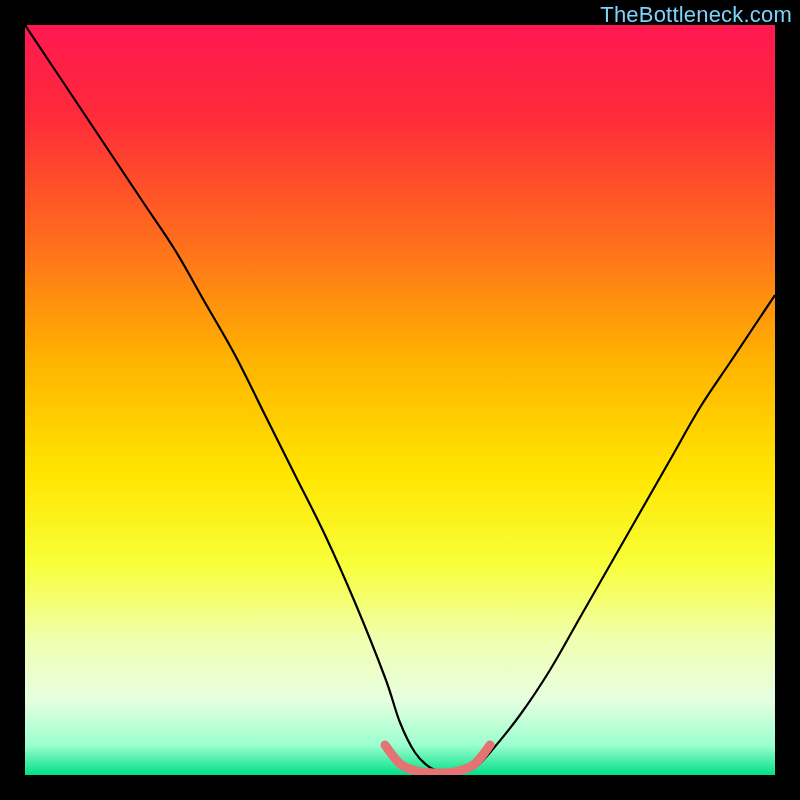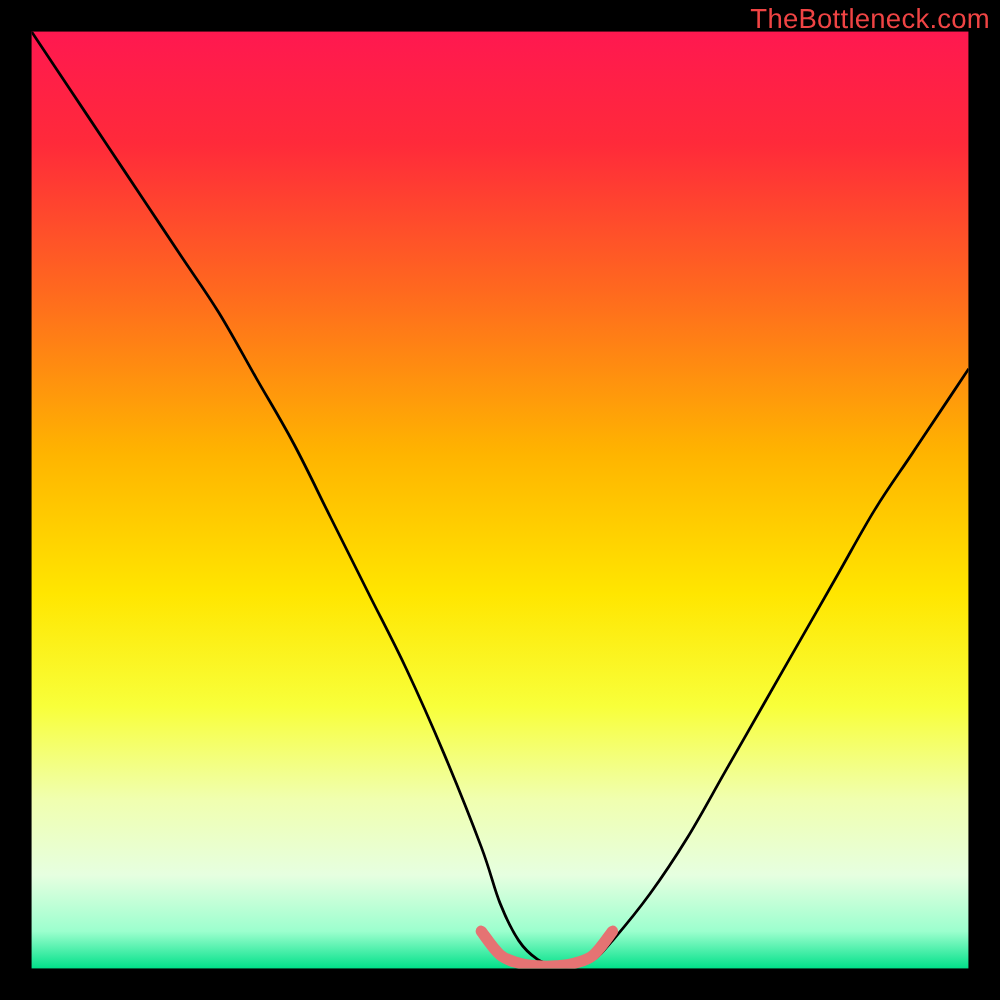--- a/index.html
+++ b/index.html
@@ -21,21 +21,21 @@
     left: 25px;
     top: 25px;
     width: 750px;
     height: 750px;
     overflow: hidden;
   }
   .watermark {
     position: absolute;
     top: 2px;
     right: 8px;
-    color: #ef4444;
+    color: #7dd3fc;
     font-size: 22px;
     font-weight: 500;
     letter-spacing: 0.2px;
     z-index: 5;
   }
 </style>
 </head>
 <body>
 
 <div class="canvas">

